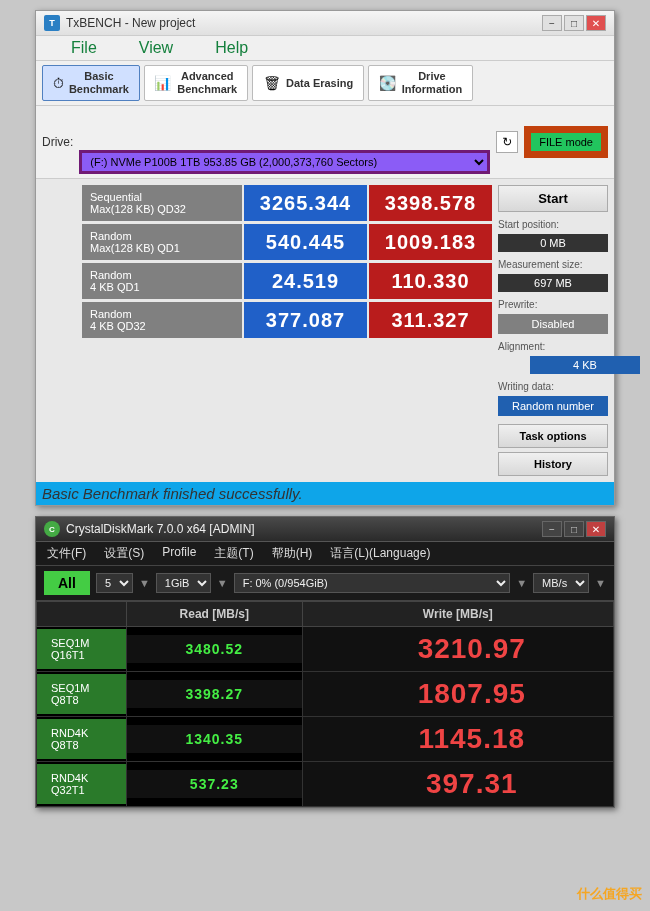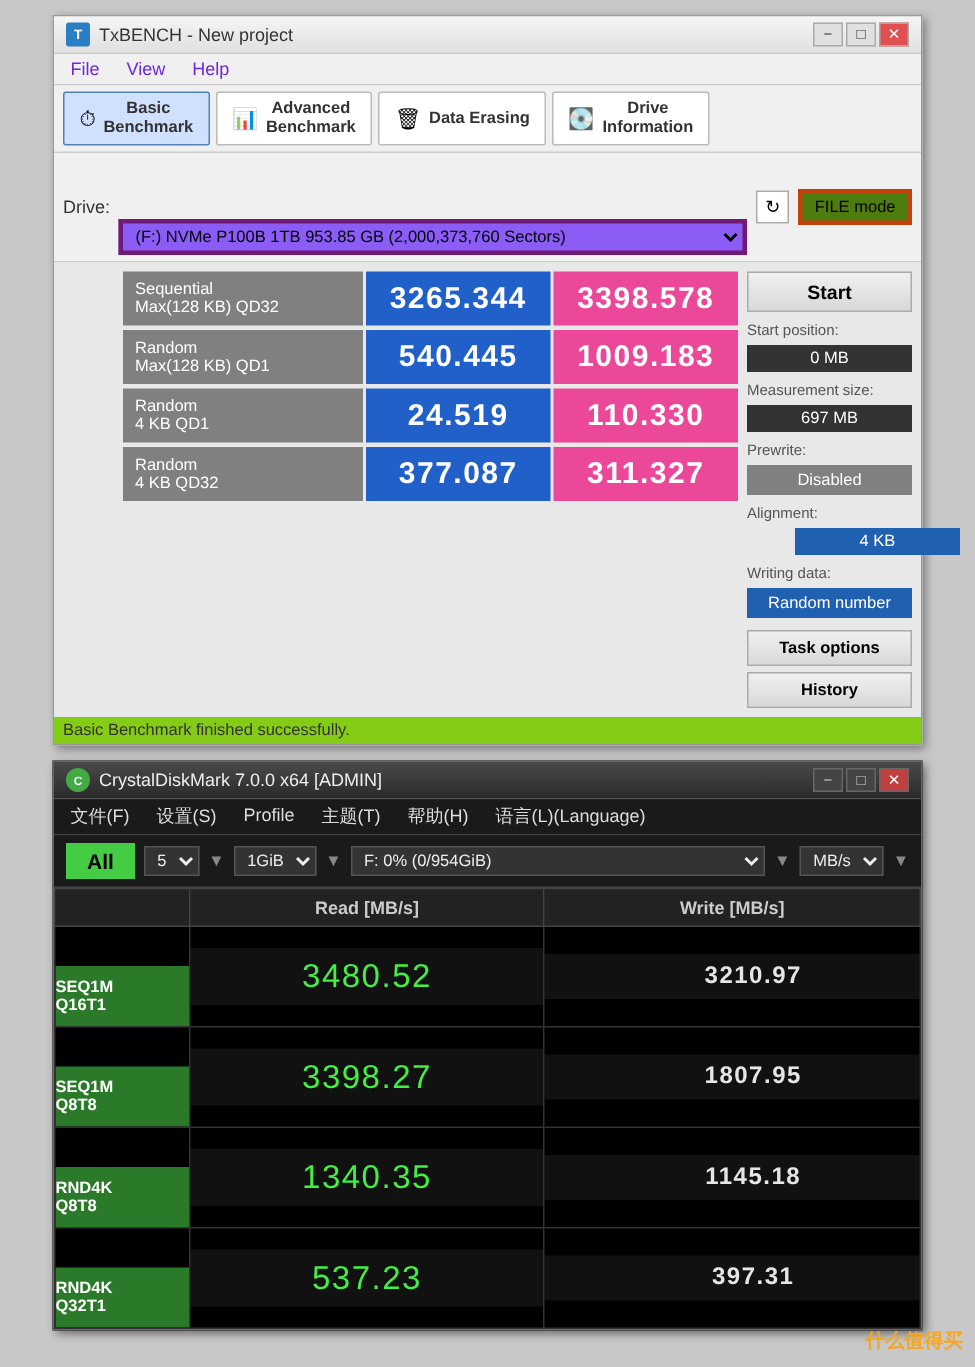--- a/index.html
+++ b/index.html
@@ -61,24 +61,25 @@
     }
     .win-btn.close { background: #e05050; color: white; }
 
     .menu-bar {
       background: #f0f0f0;
       padding: 2px 8px;
       display: flex; gap: 12px;
       border-bottom: 1px solid #ccc;
     }
     .menu-item {
-      font-size: 12px;
-      color: #6d28d9;
+      font-size: 16px;
+      color: #15803d;
       cursor: pointer;
       padding: 1px 3px;
+      margin-left: 24px;
     }
 
     .toolbar {
       background: #f0f0f0;
       display: flex;
       padding: 4px 6px;
       gap: 4px;
       border-bottom: 1px solid #ccc;
     }
     .toolbar-btn {
@@ -125,22 +126,22 @@
     }
     .drive-refresh {
       width: 22px; height: 22px;
       border: 1px solid #aaa;
       background: white;
       display: flex; align-items: center; justify-content: center;
       cursor: pointer; font-size: 12px;
     }
     .file-mode-btn {
       padding: 3px 8px;
-      background: #4d7c0f;
-      border: 3px solid #c2410c;
+      background: #22c55e;
+      border: 7px solid #c2410c;
       font-size: 11px;
       cursor: pointer;
     }
 
     .bench-content {
       display: flex;
       gap: 6px;
       padding: 6px;
       background: #e8e8e8;
     }
@@ -180,35 +181,36 @@
       background: #2060c8;
       color: white;
       text-align: center;
       padding: 6px 4px;
       font-size: 20px;
       font-weight: bold;
       letter-spacing: 1px;
       display: flex; align-items: center; justify-content: center;
     }
     .bench-row-write {
-      background: #ec4899;
+      background: #b91c1c;
       color: white;
       text-align: center;
       padding: 6px 4px;
       font-size: 20px;
       font-weight: bold;
       letter-spacing: 1px;
       display: flex; align-items: center; justify-content: center;
     }
 
     .bench-status {
       padding: 3px 6px;
-      font-size: 11px;
+      font-size: 15px;
       color: #333;
-      background: #84cc16;
+      background: #0ea5e9;
+      font-style: italic;
     }
 
     .bench-sidebar {
       width: 110px;
       display: flex;
       flex-direction: column;
       gap: 4px;
     }
     .start-btn {
       background: linear-gradient(to bottom, #f0f0f0, #d8d8d8);
@@ -355,45 +357,44 @@
       border: 1px solid #444;
     }
     .cdm-table th:first-child { text-align: left; }
     .cdm-table td {
       padding: 0;
       border: 1px solid #333;
     }
     .cdm-row-label {
       background: #2a7a2a;
       color: #fff;
-      padding: 8px 0;
-      font-size: 11px;
-      font-weight: 700;
+      padding: 8px 14px;
+      font-size: 11px;
+      font-weight: 400;
       white-space: nowrap;
-      margin-top: 26px;
     }
     .cdm-read-cell {
       background: #111;
       text-align: center;
       padding: 6px 8px;
     }
     .cdm-write-cell {
       background: #111;
       text-align: center;
       padding: 6px 8px;
     }
     .cdm-read-val {
       color: #44ee44;
-      font-size: 22px;
-      font-weight: normal;
+      font-size: 14px;
+      font-weight: bold;
       letter-spacing: 1px;
     }
     .cdm-write-val {
-      color: #e5e5e5;
-      font-size: 16px;
+      color: #ef4444;
+      font-size: 28px;
       font-weight: bold;
       letter-spacing: 1px;
       margin-left: 28px;
     }
 
     
     .watermark {
       position: fixed;
       bottom: 8px;
       right: 8px;

